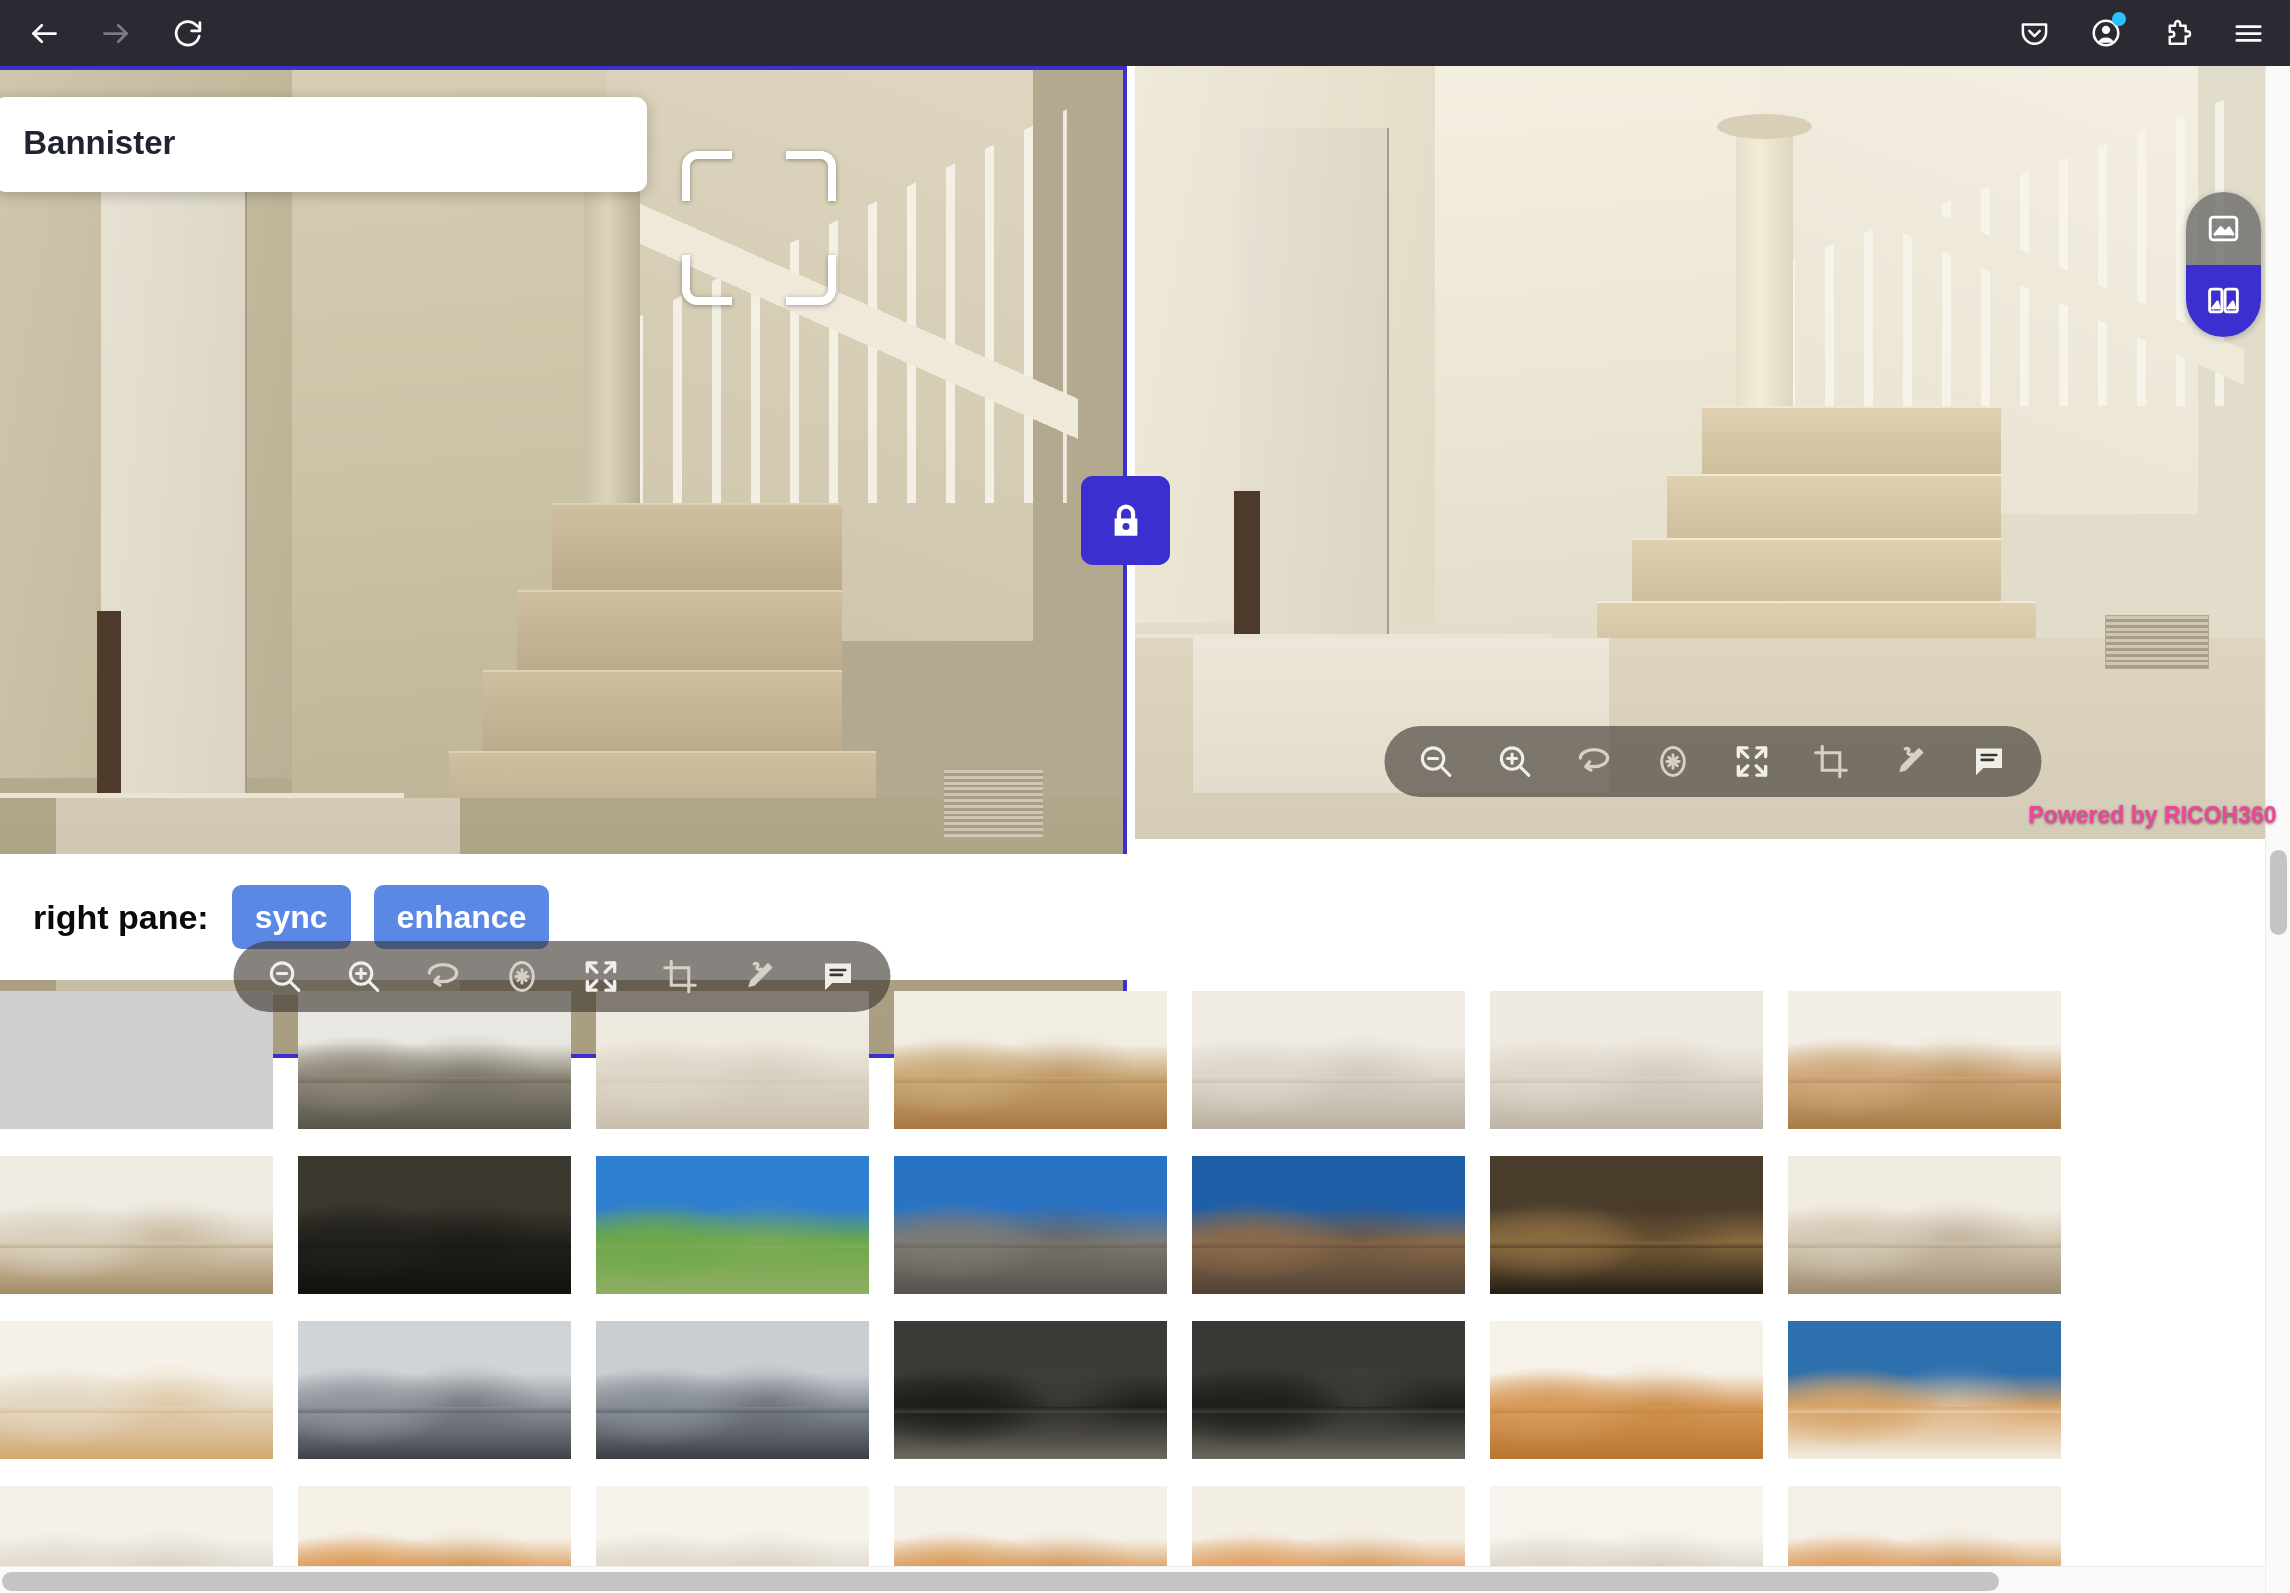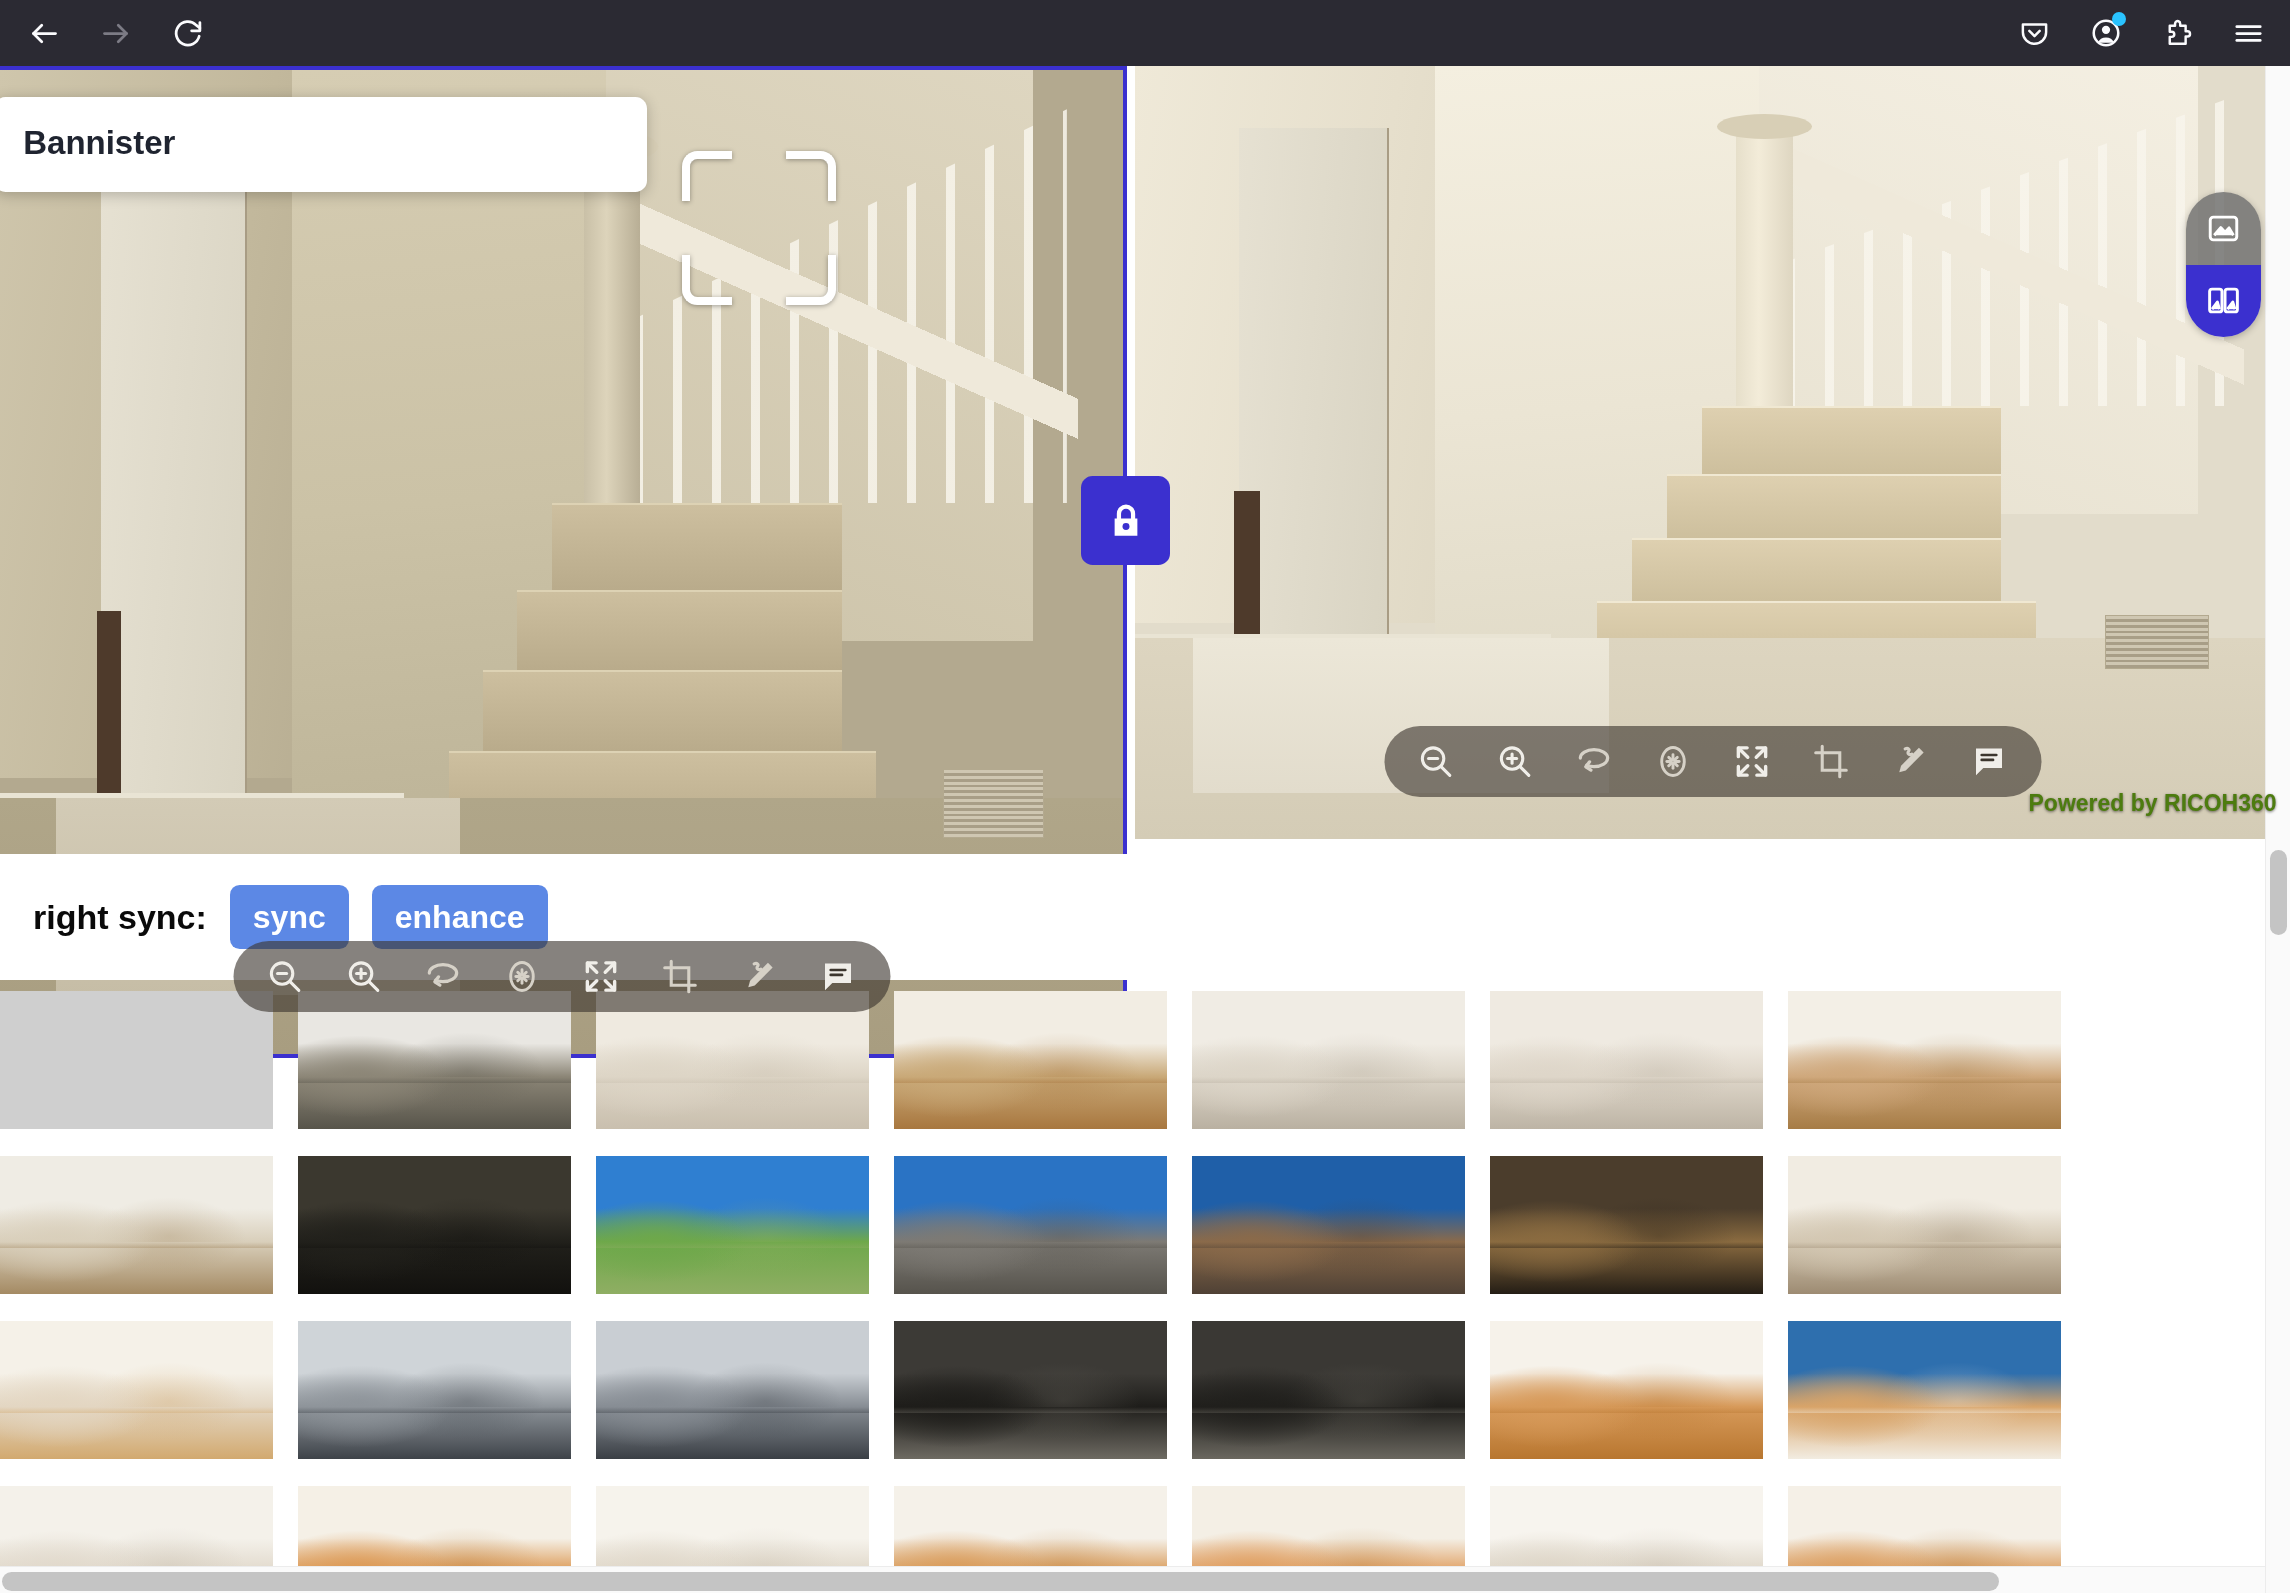--- a/index.html
+++ b/index.html
@@ -210,22 +210,22 @@
     display: flex; flex-direction: column;
     z-index: 7; box-shadow: 0 1.9px 7.7px rgba(0,0,0,.25);
   }
   #view-mode-pill .seg {
     flex: 1; display: flex; align-items: center; justify-content: center; color: #ffffff;
   }
   #view-mode-pill .seg.inactive { background: rgba(110,110,110,.82); }
   #view-mode-pill .seg.active { background: #3b30cf; }
 
   #powered-by {
-    position: absolute; right: 13.5px; bottom: 22px;
-    color: #4d7c0f; font-size: 23px; font-weight: 600;
+    position: absolute; right: 13.5px; bottom: 10px;
+    color: #ec4899; font-size: 23px; font-weight: 600;
     text-shadow: 0 1px 2.9px rgba(0,0,0,.55);
     z-index: 4;
   }
 
   
   #controls-row {
     position: absolute; left: 0; top: 854px; width: 2290px; height: 126px;
     display: flex; align-items: center; padding-left: 33px; gap: 23px;
     background: #ffffff;
   }
@@ -553,21 +553,21 @@
 
   <div id="lock-button">
     <svg width="44" height="44" viewBox="0 0 24 24" fill="#ffffff">
         <path d="M7 10.6V8a5 5 0 0 1 10 0v2.6h1.2v9.4H5.8v-9.4zM9.3 8v2.6h5.4V8a2.7 2.7 0 0 0-5.4 0z"></path>
         <circle cx="12" cy="15" r="1.9" fill="#3b30cf"></circle>
       </svg>
   </div>
 </div>
 
 <div id="controls-row">
-  <span id="controls-label">right sync:</span>
+  <span id="controls-label">right pane:</span>
   <button class="pill-btn">sync</button>
   <button class="pill-btn">enhance</button>
 </div>
 
 <div id="thumb-grid">
     <div class="thumb" title="living-room-fireplace">
       <div style="position: absolute; left: 0px; right: 0px; top: 62%; height: 5%;"></div>
     </div>
     <div class="thumb" title="garage-interior-dark" style="background: radial-gradient(55% 48% at 22% 62%, rgb(140, 134, 119) 0%, transparent 62%), radial-gradient(40% 40% at 62% 58%, rgba(87, 84, 74, 0.333) 0%, transparent 70%), radial-gradient(70% 30% at 50% 6%, rgb(233, 231, 226) 0%, transparent 80%), linear-gradient(rgb(233, 231, 226) 0%, rgb(233, 231, 226) 38%, rgb(140, 134, 119) 62%, rgb(87, 84, 74) 100%);">
       <div style="position: absolute; left: 0px; right: 0px; top: 62%; height: 5%; background: linear-gradient(rgba(140, 134, 119, 0.667), rgba(87, 84, 74, 0.4));"></div>

